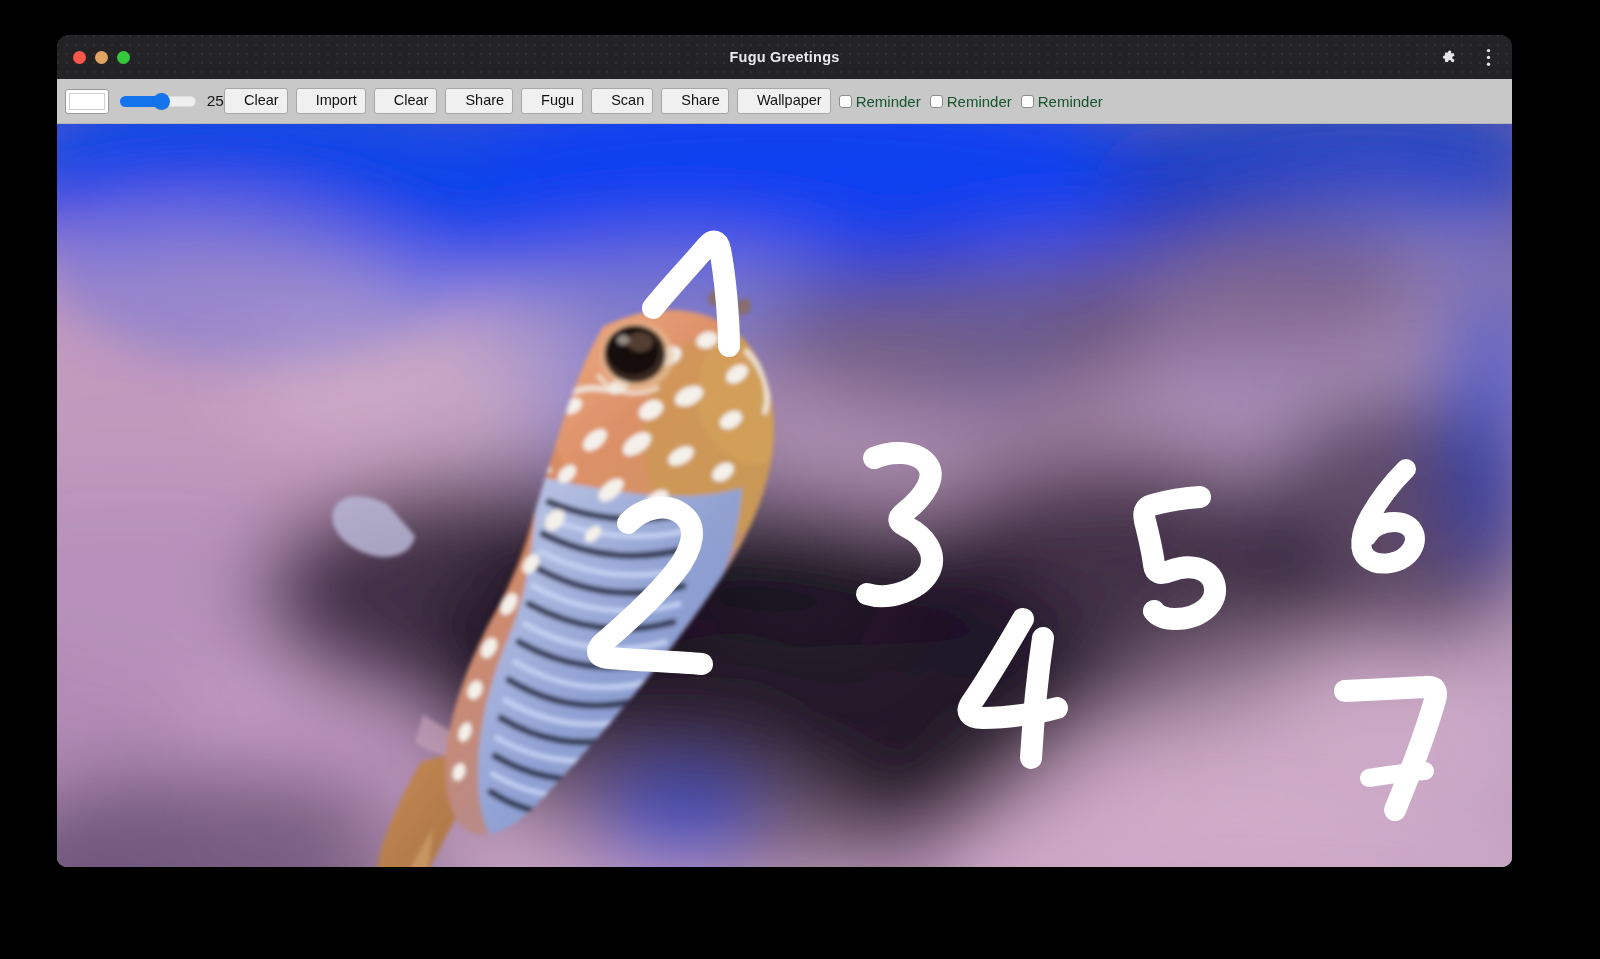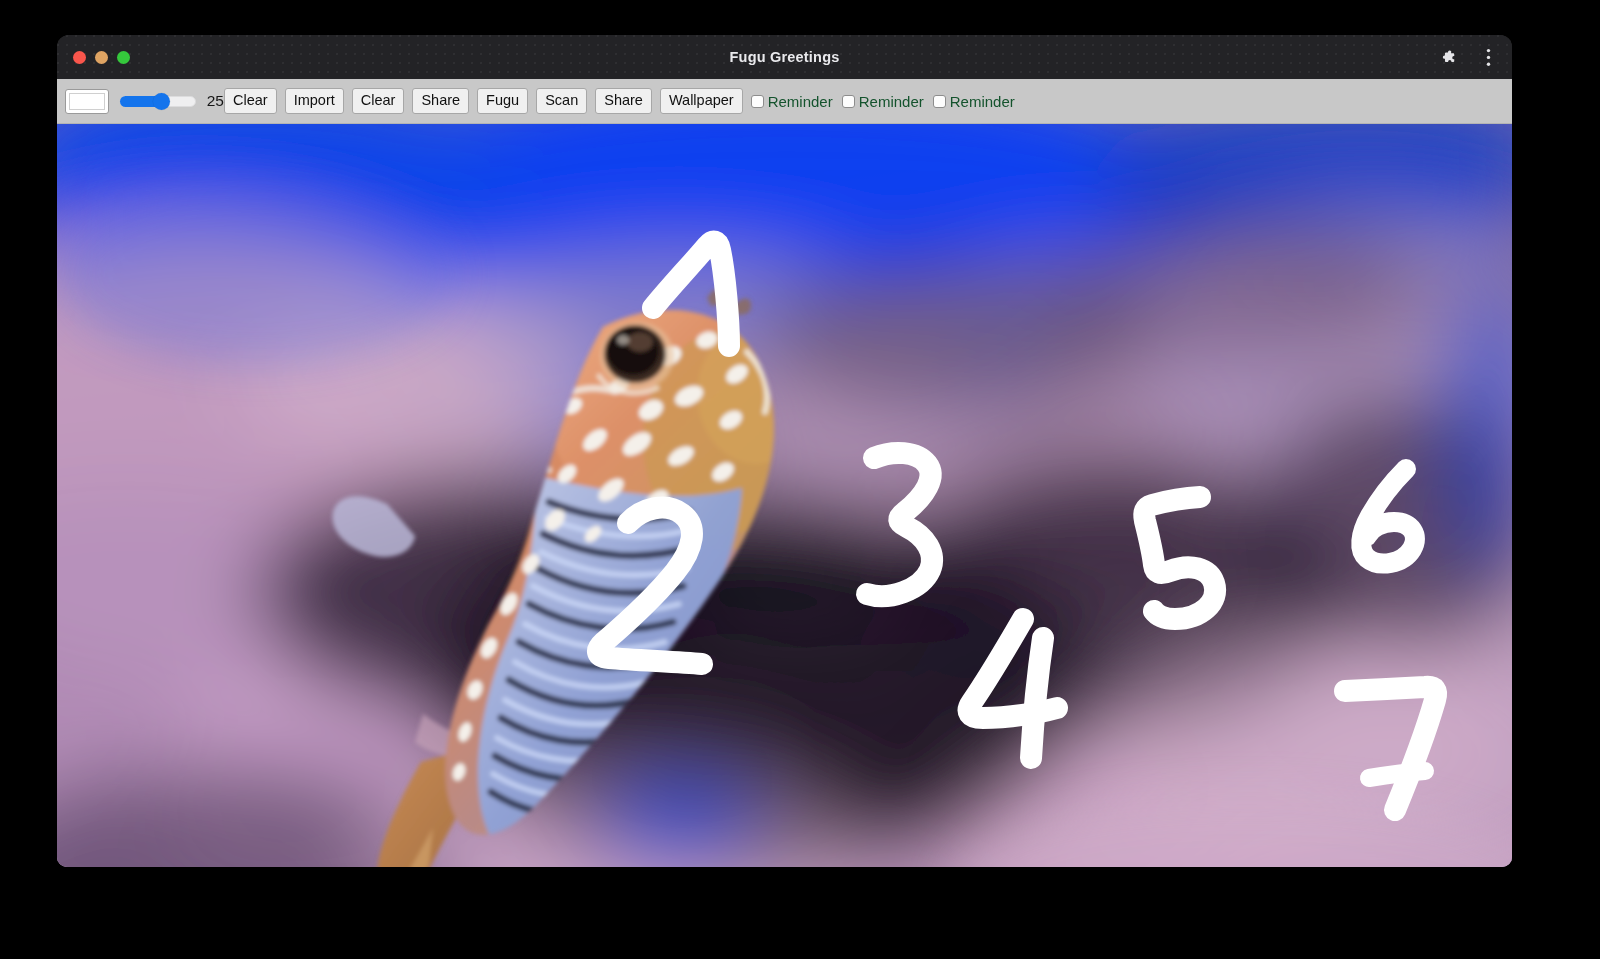--- a/index.html
+++ b/index.html
@@ -153,21 +153,21 @@
     flex: 0 0 auto;
   }
 
   .tb-btn {
     font-family: "Liberation Sans", sans-serif;
     font-size: 14.5px;
     color: #111;
     background: #f0f0f0;
     border: 1px solid #a7a7a7;
     border-radius: 3px;
-    padding: 3px 8px 4px 8px;
+    padding: 3px 8px 4px 19px;
     margin-right: 8px;
     height: 26px;
     line-height: 17px;
     cursor: default;
     flex: 0 0 auto;
     white-space: nowrap;
   }
 
   .cb-item {
     display: flex;

